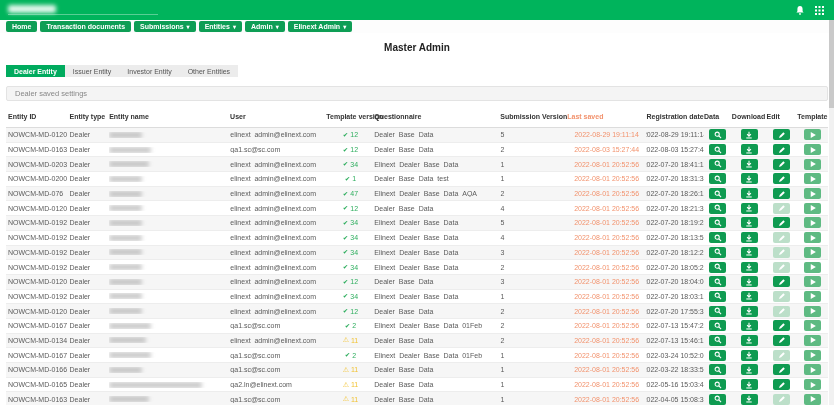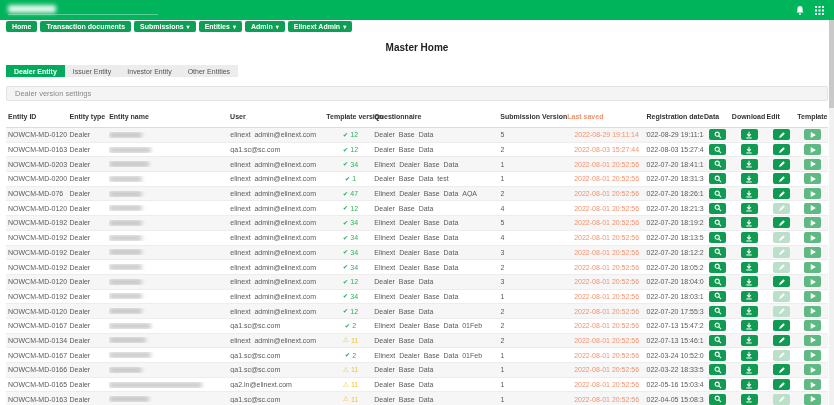--- a/index.html
+++ b/index.html
@@ -138,42 +138,42 @@
     <span class="nav-label">Admin</span>
     <span class="caret">▾</span>
   </button>
 
   <button class="nav-btn">
     <span class="nav-label">Elinext Admin</span>
     <span class="caret">▾</span>
   </button>
 </nav>
 
-<h1 class="page-title">Master Home</h1>
+<h1 class="page-title">Master Admin</h1>
 
 <div class="tabs" id="tabs">
   <div class="tab active">
     <span class="tab-label">Dealer Entity</span>
   </div>
 
   <div class="tab">
     <span class="tab-label">Issuer Entity</span>
   </div>
 
   <div class="tab">
     <span class="tab-label">Investor Entity</span>
   </div>
 
   <div class="tab">
     <span class="tab-label">Other Entities</span>
   </div>
 </div>
 
 <div class="filter-bar">
-  <span>Dealer version settings</span>
+  <span>Dealer saved settings</span>
 </div>
 
 <div class="table">
   <div class="thead" id="thead">
       <div class="th c-id">Entity ID</div>
       <div class="th c-type">Entity type</div>
       <div class="th c-name">Entity name</div>
       <div class="th c-user">User</div>
       <div class="th c-tpl">Template version</div>
       <div class="th c-quest">Questionnaire</div>

